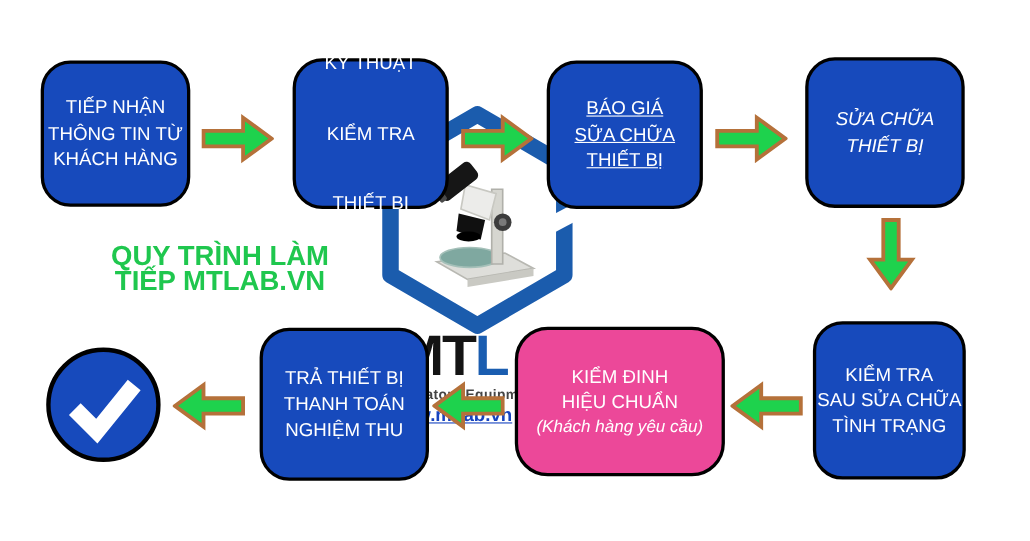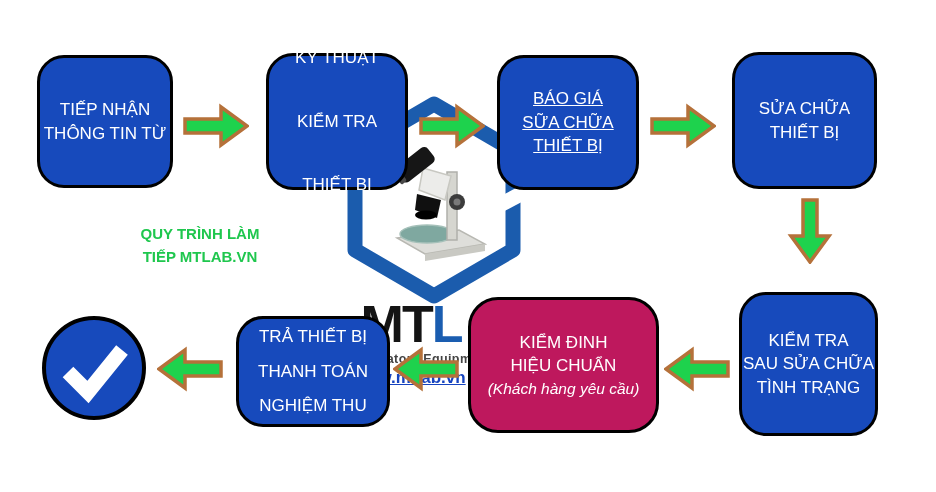--- a/index.html
+++ b/index.html
@@ -8,43 +8,43 @@
     font-family:"Liberation Sans",sans-serif;overflow:hidden;
   }
   
   .box{
     position:absolute;background:#174abc;border:3px solid #000;border-radius:27px;
     color:#fff;display:flex;flex-direction:column;justify-content:center;align-items:center;
     text-align:center;font-size:17px;line-height:1.38;z-index:3;box-sizing:border-box;
   }
   .box span{display:block;white-space:nowrap;}
   .box .note{font-size:15.5px;font-style:italic;}
-  .box.red{background:#be185d;border-radius:30px;}
+  .box.red{background:#ec4899;border-radius:30px;}
   #box1{left:37px;top:55px;width:136px;height:133px;align-items:center;}
   #box2{left:266px;top:53px;width:142px;height:137px;gap:40px;}
   #box3{left:497px;top:55px;width:142px;height:135px;text-decoration:underline;}
-  #box4{left:732px;top:52px;width:145px;height:137px;}
+  #box4{left:732px;top:52px;width:145px;height:137px;font-style:italic;}
   #box5{left:739px;top:292px;width:139px;height:144px;}
   #box6{left:468px;top:297px;width:191px;height:136px;}
-  #box7{left:236px;top:316px;width:154px;height:111px;gap:11px;}
+  #box7{left:236px;top:298px;width:154px;height:139px;}
   
   .arrow{position:absolute;z-index:4;}
   #arrow1{left:183px;top:103px;}
   #arrow2{left:419px;top:103px;}
   #arrow3{left:650px;top:103px;}
   #arrow4{left:787px;top:198px;}
   #arrow5{left:664px;top:346px;}
   #arrow6{left:393px;top:346px;}
   #arrow7{left:157px;top:346px;}
   
   #check{position:absolute;left:38px;top:312px;z-index:3;}
   
   #title{
     position:absolute;left:92px;top:222px;width:216px;z-index:2;
-    color:#1fc74e;font-size:15px;font-weight:bold;text-align:center;line-height:23px;
+    color:#1fc74e;font-size:25px;font-weight:bold;text-align:center;line-height:23px;
   }
   
   .wm{position:absolute;z-index:1;}
   #wm-hex{left:343px;top:96px;}
   #wm-scope{left:383px;top:142px;}
   #wm-brand{
     left:346px;top:296px;width:130px;text-align:center;
     font-size:52px;font-weight:800;letter-spacing:-2px;color:#141414;line-height:56px;
   }
   #wm-brand .l-blue{color:#1a5db0;}
@@ -96,20 +96,21 @@
   <div id="wm-url" class="wm">www.mtlab.vn</div>
 
   <div id="title">
     <div>QUY TRÌNH LÀM</div>
     <div>TIẾP MTLAB.VN</div>
   </div>
 
   <div class="box" id="box1">
     <span>TIẾP NHẬN</span>
     <span>THÔNG TIN TỪ</span>
+    <span>KHÁCH HÀNG</span>
   </div>
   <div class="box" id="box2">
     <span>KỸ THUẬT</span>
     <span>KIỂM TRA</span>
     <span>THIẾT BỊ</span>
   </div>
   <div class="box" id="box3">
     <span>BÁO GIÁ</span>
     <span>SỮA CHỮA</span>
     <span>THIẾT BỊ</span>

